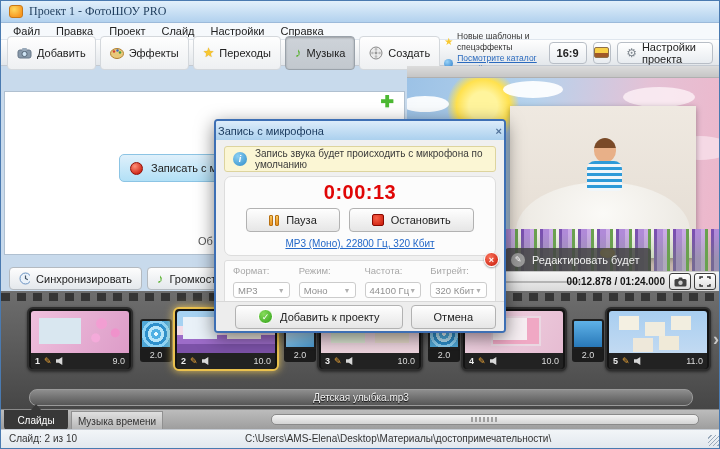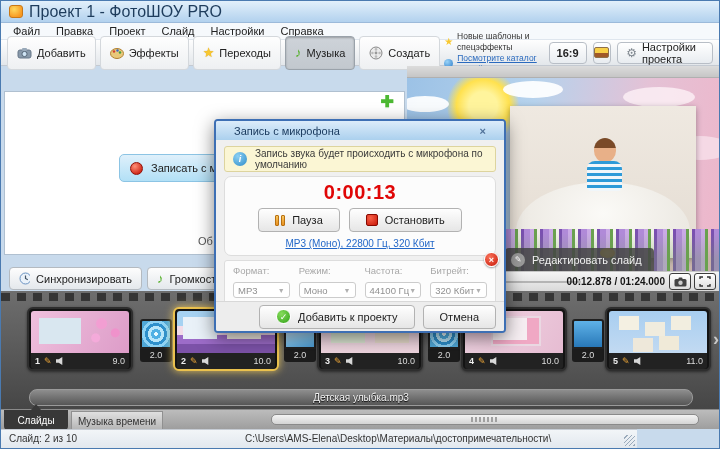--- a/index.html
+++ b/index.html
@@ -8,21 +8,21 @@
     position:relative; width:720px; height:449px; overflow:hidden;
     background:#c8daec; border:1px solid #4a7ab0;
     font-family:"Liberation Sans", sans-serif; font-size:11px; color:#222;
   }
   
   .titlebar { position:absolute; left:0; top:0; width:100%; height:22px;
     background:linear-gradient(#e2f0fb,#b2d1ee); border-bottom:1px solid #9cbada;
     display:flex; align-items:center; gap:6px; padding:0 8px; }
   .app-icon { width:14px; height:13px; border-radius:3px; flex:none;
     background:radial-gradient(circle at 35% 30%, #ffd95e, #f89820 75%); border:1px solid #c87818; }
-  .title-text { font-size:16px; color:#1e3c5c; }
+  .title-text { font-size:12px; color:#1e3c5c;font-family:Liberation Serif, serif; }
   
   .menubar { position:absolute; left:0; top:22px; width:100%; height:17px;
     background:#f6f9fc; border-bottom:1px solid #dfe6ee; display:flex; align-items:center; padding:0 4px; }
   .menu-item { padding:1px 8px; font-size:11px; color:#222; cursor:default; }
   
   .toolbar { position:absolute; left:0; top:39px; width:100%; height:26px;
     background:linear-gradient(#fefefe,#e3e7eb); border-bottom:1px solid #c4cad2;
     display:flex; align-items:center; padding:0 6px; gap:4px; }
   .tool-btn { height:21px; display:flex; align-items:center; gap:5px; padding:16px 9px;
     border:1px solid #d4d8dc; border-radius:4px; background:linear-gradient(#fefefe,#eef0f2); font-size:11px; }
@@ -168,49 +168,49 @@
     border-radius:0 0 4px 4px; }
   .btab-slides::before { content:""; position:absolute; top:-6px; left:50%; margin-left:-5px;
     border-left:5px solid transparent; border-right:5px solid transparent; border-bottom:6px solid #383838; }
   .btab-time { position:absolute; left:70px; top:1px; width:92px; height:19px;
     background:linear-gradient(#e0e0e0,#b4b4b4); color:#333; font-size:10px;
     display:flex; align-items:center; justify-content:center; border:1px solid #909090; border-bottom:none; }
   .h-scroll { position:absolute; left:270px; top:4px; width:428px; height:11px; border-radius:5px;
     background:linear-gradient(#f4f4f4,#d4d4d4); border:1px solid #8a8a8a; }
   .h-grip { position:absolute; left:50%; top:2px; width:28px; height:5px; margin-left:-14px;
     background:repeating-linear-gradient(90deg,#a0a0a0 0 2px,rgba(0,0,0,0) 2px 4px); }
-  .statusbar { position:absolute; left:0; top:428px; width:636px; height:19px;
+  .statusbar { position:absolute; left:0; top:428px; width:720px; height:19px;
     background:linear-gradient(#f2f5f8,#e2e8ee); border-top:1px solid #c6ccd4;
     font-size:10px; color:#333; }
   .status-slide { position:absolute; left:8px; top:3px; }
   .status-path  { position:absolute; left:244px; top:3px; }
   .resize-grip { position:absolute; right:2px; bottom:2px; width:11px; height:11px;
     background:repeating-linear-gradient(135deg, rgba(0,0,0,0) 0 2px, #9aaabb 2px 3px); }
   
   .dialog { position:absolute; left:213px; top:118px; width:292px; height:214px;
     background:#f0f0f0; border:2px solid #3d6fb4; border-radius:4px;
     box-shadow:0 5px 18px rgba(0,0,0,.5); z-index:20; overflow:hidden; }
   .dlg-title { height:19px; background:linear-gradient(#dcecfa,#abd0ee);
-    display:flex; align-items:center; justify-content:space-between; padding:0 18px;
+    display:flex; align-items:center; justify-content:space-between; padding:0 2px;
     font-size:11px; color:#1c3c60; }
   .dlg-close { color:#51729a; font-size:11px; font-weight:bold; }
   .dlg-info { margin:6px 8px 4px; height:26px; background:#fbf6d4; border:1px solid #ddd49e;
     border-radius:3px; display:flex; align-items:center; gap:8px; padding:0 8px;
     font-size:10px; color:#3a3a3a; }
   .info-i { width:14px; height:14px; border-radius:50%; flex:none;
     background:radial-gradient(circle at 35% 30%, #8cd0f4, #2e8cc8); color:#fff;
     font-size:9px; font-weight:bold; font-style:italic;
     display:flex; align-items:center; justify-content:center; }
   .dlg-main { margin:0 8px; background:#fcfcfc; border:1px solid #ddd; border-radius:7px;
     padding:4px 6px 6px; text-align:center; }
   .dlg-timer { color:#e00606; font-size:20px; line-height:22px; font-weight:bold; letter-spacing:.5px; }
   .rec-row { display:flex; justify-content:center; gap:9px; margin-top:5px; }
   .dlg-btn { height:24px; border:1px solid #b2b2b2; border-radius:4px;
     background:linear-gradient(#fefefe,#e6e6e6); font-size:11px;
-    display:flex; align-items:center; justify-content:center; gap:7px; padding:0 16px; }
+    display:flex; align-items:center; justify-content:center; gap:7px; padding:0 22px; }
   .pause-ic { display:flex; gap:2px; }
   .pause-ic i { width:4px; height:11px; border-radius:1px; border:1px solid #b87010;
     background:linear-gradient(#f8c860,#e89020); }
   .stop-ic { width:12px; height:12px; border-radius:2px; border:1px solid #880800;
     background:radial-gradient(circle at 35% 30%, #f86048, #c81808); }
   .dlg-link { margin-top:6px; font-size:10px; color:#2468c8; text-decoration:underline; }
   .dlg-fields { margin:4px 8px 0; background:#fcfcfc; border:1px solid #ddd; border-radius:3px;
     padding:4px 8px 7px; position:relative; display:flex; gap:9px; }
   .field { flex:1; }
   .field-label { font-size:9.5px; color:#a8a8a8; margin-bottom:6px; }
@@ -339,21 +339,21 @@
     <div class="cloud c5"></div>
     <div class="photo">
       <div class="bed"></div>
       <div class="kid-head"></div>
       <div class="kid-body"></div>
     </div>
     <div class="crocus-row"></div>
     <div class="yflower"></div>
     <div class="edit-btn">
       <span class="edit-pencil-circle">✎</span>
-      <span>Редактировать слайд</span>
+      <span>Редактировать будет</span>
     </div>
   </div>
   <div class="preview-controls">
     <div class="seek-line"></div>
     <span class="timecode">00:12.878 / 01:24.000</span>
     <div class="small-btn cam-btn">
       <svg width="13" height="10">
           <rect x="0.5" y="2" width="12" height="7.5" rx="1.5" fill="#444444"></rect>
           <circle cx="6.5" cy="5.8" r="2.2" fill="#cccccc"></circle>
           <rect x="4.5" y="0.5" width="4" height="2.5" rx="1" fill="#444444"></rect>

